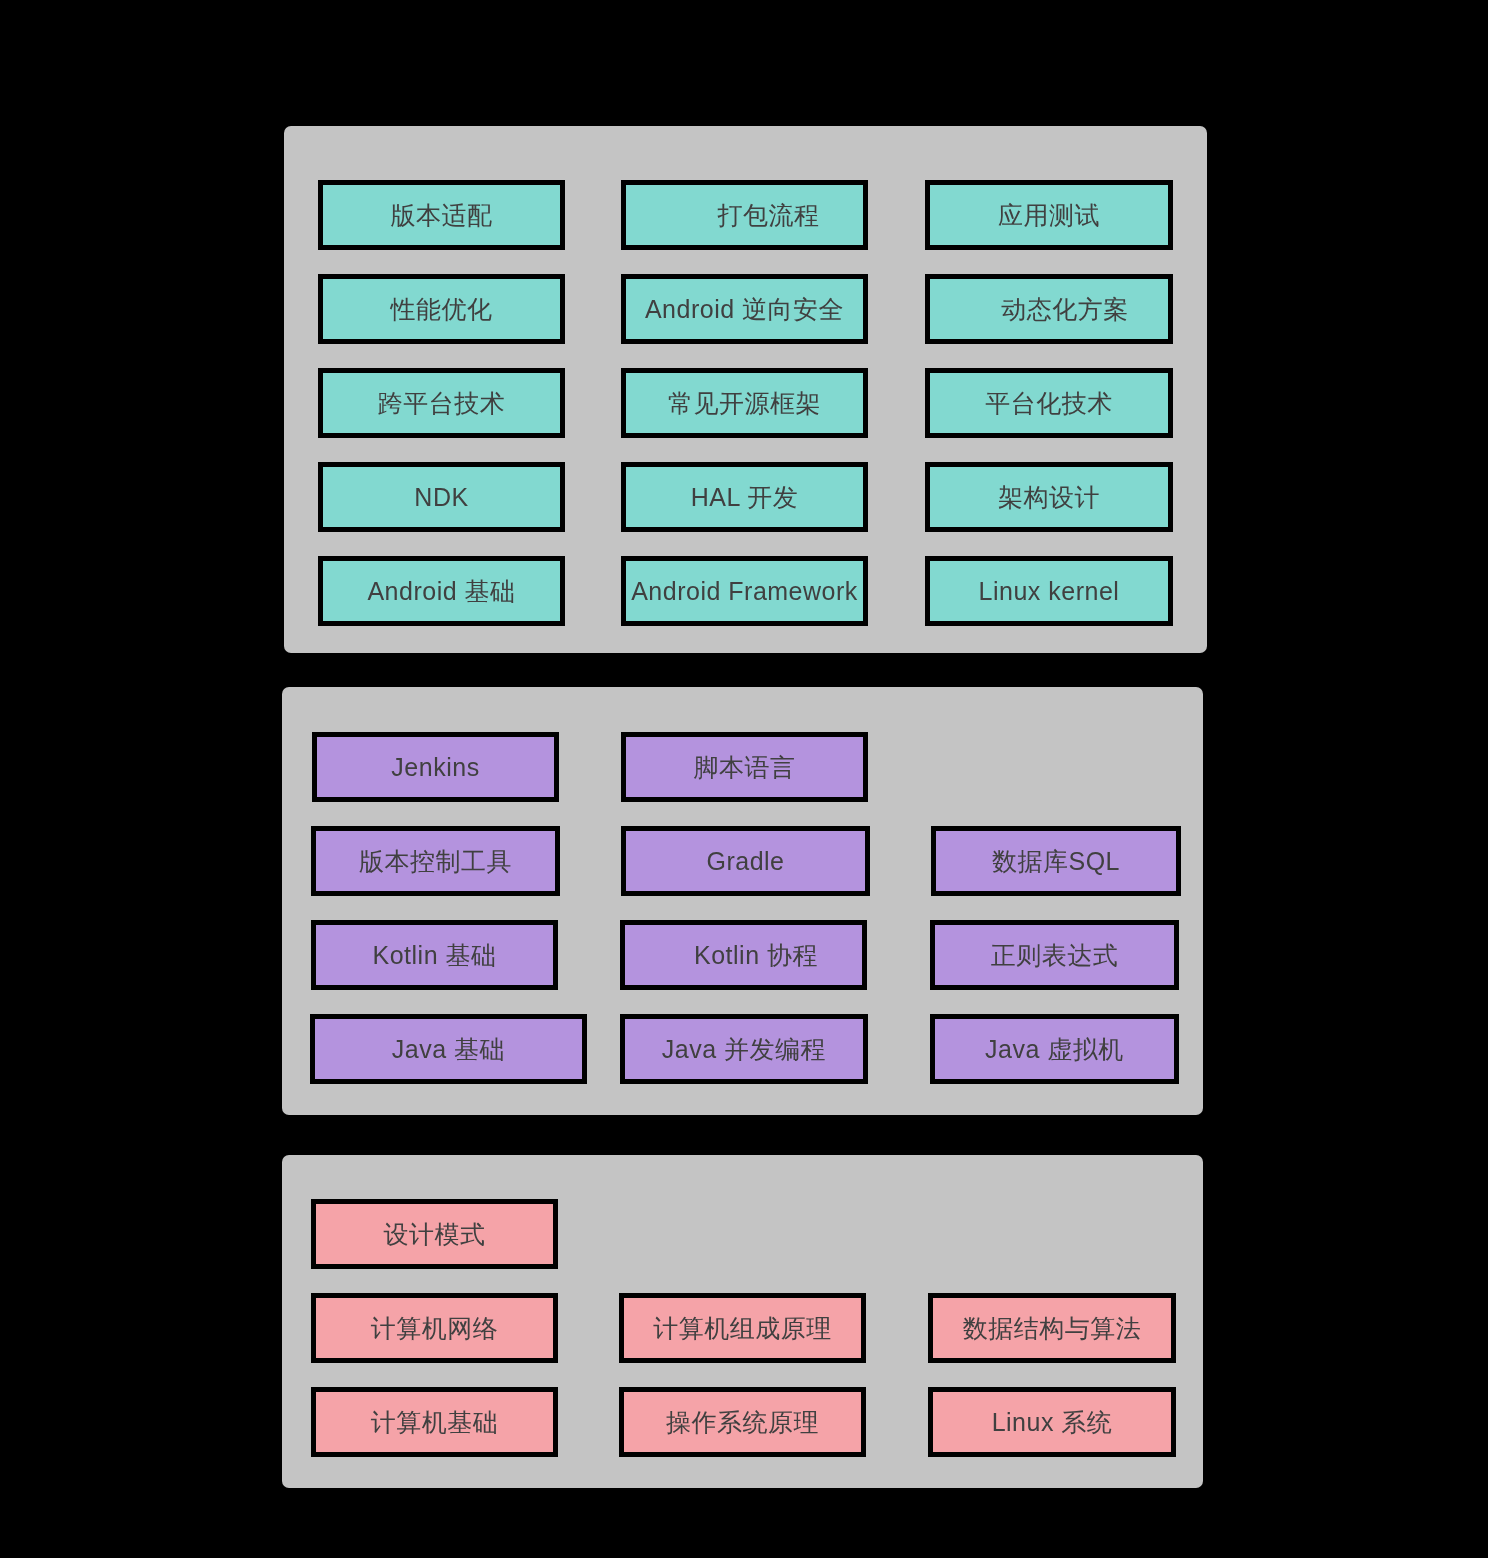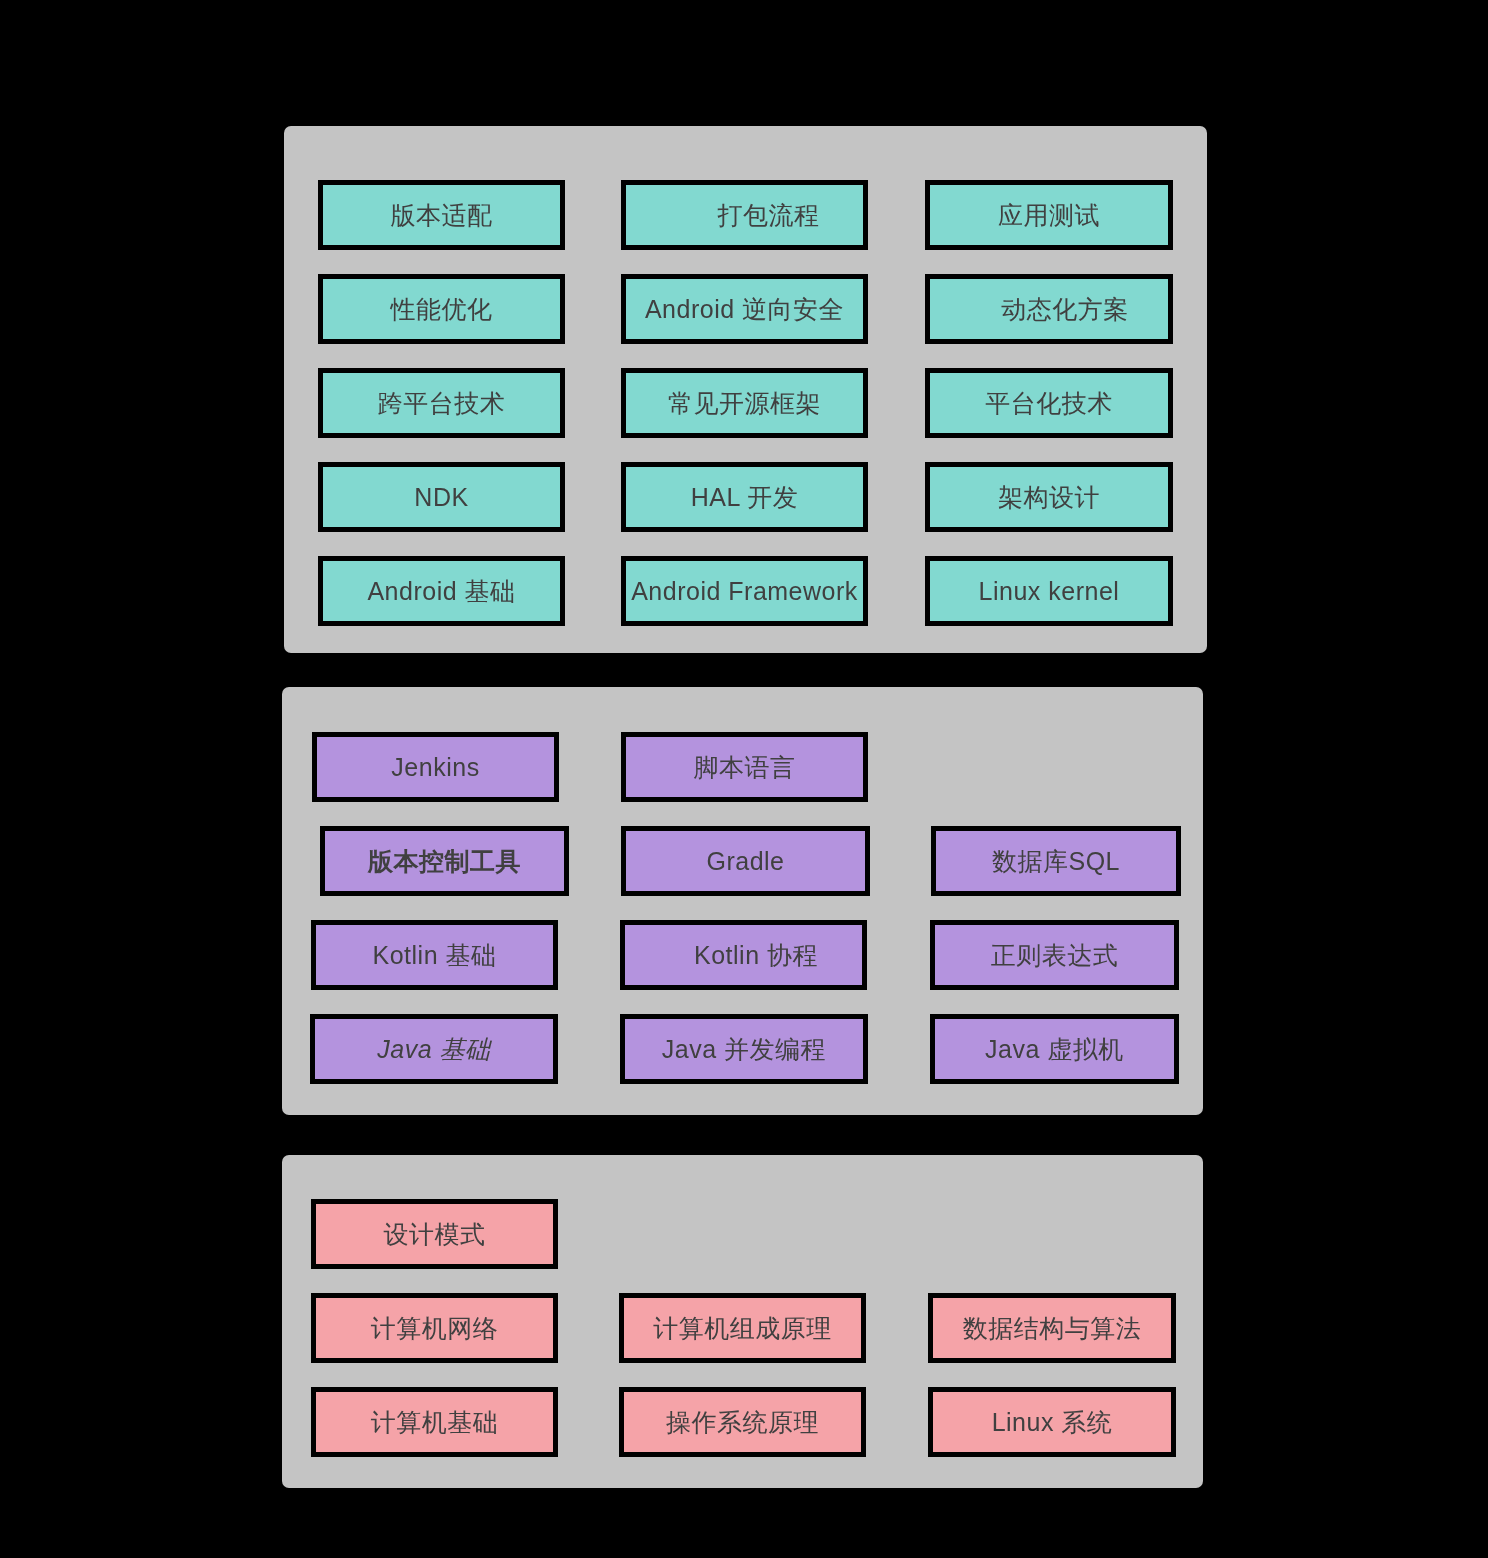--- a/index.html
+++ b/index.html
@@ -62,27 +62,27 @@
     <div class="node teal" style="left: 925px; top: 368px; width: 248px; height: 70px; background: rgb(130, 217, 208);">平台化技术</div>
     <div class="node teal" style="left: 318px; top: 462px; width: 247px; height: 70px; background: rgb(130, 217, 208);">NDK</div>
     <div class="node teal" style="left: 621px; top: 462px; width: 247px; height: 70px; background: rgb(130, 217, 208);">HAL 开发</div>
     <div class="node teal" style="left: 925px; top: 462px; width: 248px; height: 70px; background: rgb(130, 217, 208);">架构设计</div>
     <div class="node teal" style="left: 318px; top: 556px; width: 247px; height: 70px; background: rgb(130, 217, 208);">Android 基础</div>
     <div class="node teal" style="left: 621px; top: 556px; width: 247px; height: 70px; background: rgb(130, 217, 208);">Android Framework</div>
     <div class="node teal" style="left: 925px; top: 556px; width: 248px; height: 70px; background: rgb(130, 217, 208);">Linux kernel</div>
     <div class="section" style="left: 282px; top: 687px; width: 921px; height: 428px; background: rgb(196, 196, 196);"></div>
     <div class="node purple" style="left: 312px; top: 732px; width: 247px; height: 70px; background: rgb(180, 147, 222);">Jenkins</div>
     <div class="node purple" style="left: 621px; top: 732px; width: 247px; height: 70px; background: rgb(180, 147, 222);">脚本语言</div>
-    <div class="node purple" style="left: 320px; top: 826px; width: 249px; height: 70px; background: rgb(180, 147, 222); font-weight: bold;">版本控制工具</div>
+    <div class="node purple" style="left: 311px; top: 826px; width: 249px; height: 70px; background: rgb(180, 147, 222);">版本控制工具</div>
     <div class="node purple" style="left: 621px; top: 826px; width: 249px; height: 70px; background: rgb(180, 147, 222);">Gradle</div>
     <div class="node purple" style="left: 931px; top: 826px; width: 250px; height: 70px; background: rgb(180, 147, 222);">数据库SQL</div>
     <div class="node purple" style="left: 311px; top: 920px; width: 247px; height: 70px; background: rgb(180, 147, 222);">Kotlin 基础</div>
     <div class="node purple" style="left: 620px; top: 920px; width: 247px; height: 70px; background: rgb(180, 147, 222); padding-left: 25px;">Kotlin 协程</div>
     <div class="node purple" style="left: 930px; top: 920px; width: 249px; height: 70px; background: rgb(180, 147, 222);">正则表达式</div>
-    <div class="node purple" style="left: 310px; top: 1014px; width: 248px; height: 70px; background: rgb(180, 147, 222); font-style: italic;">Java 基础</div>
+    <div class="node purple" style="left: 310px; top: 1014px; width: 277px; height: 70px; background: rgb(180, 147, 222);">Java 基础</div>
     <div class="node purple" style="left: 620px; top: 1014px; width: 248px; height: 70px; background: rgb(180, 147, 222);">Java 并发编程</div>
     <div class="node purple" style="left: 930px; top: 1014px; width: 249px; height: 70px; background: rgb(180, 147, 222);">Java 虚拟机</div>
     <div class="section" style="left: 282px; top: 1155px; width: 921px; height: 333px; background: rgb(196, 196, 196);"></div>
     <div class="node pink" style="left: 311px; top: 1199px; width: 247px; height: 70px; background: rgb(245, 163, 168);">设计模式</div>
     <div class="node pink" style="left: 311px; top: 1293px; width: 247px; height: 70px; background: rgb(245, 163, 168);">计算机网络</div>
     <div class="node pink" style="left: 619px; top: 1293px; width: 247px; height: 70px; background: rgb(245, 163, 168);">计算机组成原理</div>
     <div class="node pink" style="left: 928px; top: 1293px; width: 248px; height: 70px; background: rgb(245, 163, 168);">数据结构与算法</div>
     <div class="node pink" style="left: 311px; top: 1387px; width: 247px; height: 70px; background: rgb(245, 163, 168);">计算机基础</div>
     <div class="node pink" style="left: 619px; top: 1387px; width: 247px; height: 70px; background: rgb(245, 163, 168);">操作系统原理</div>
     <div class="node pink" style="left: 928px; top: 1387px; width: 248px; height: 70px; background: rgb(245, 163, 168);">Linux 系统</div>

